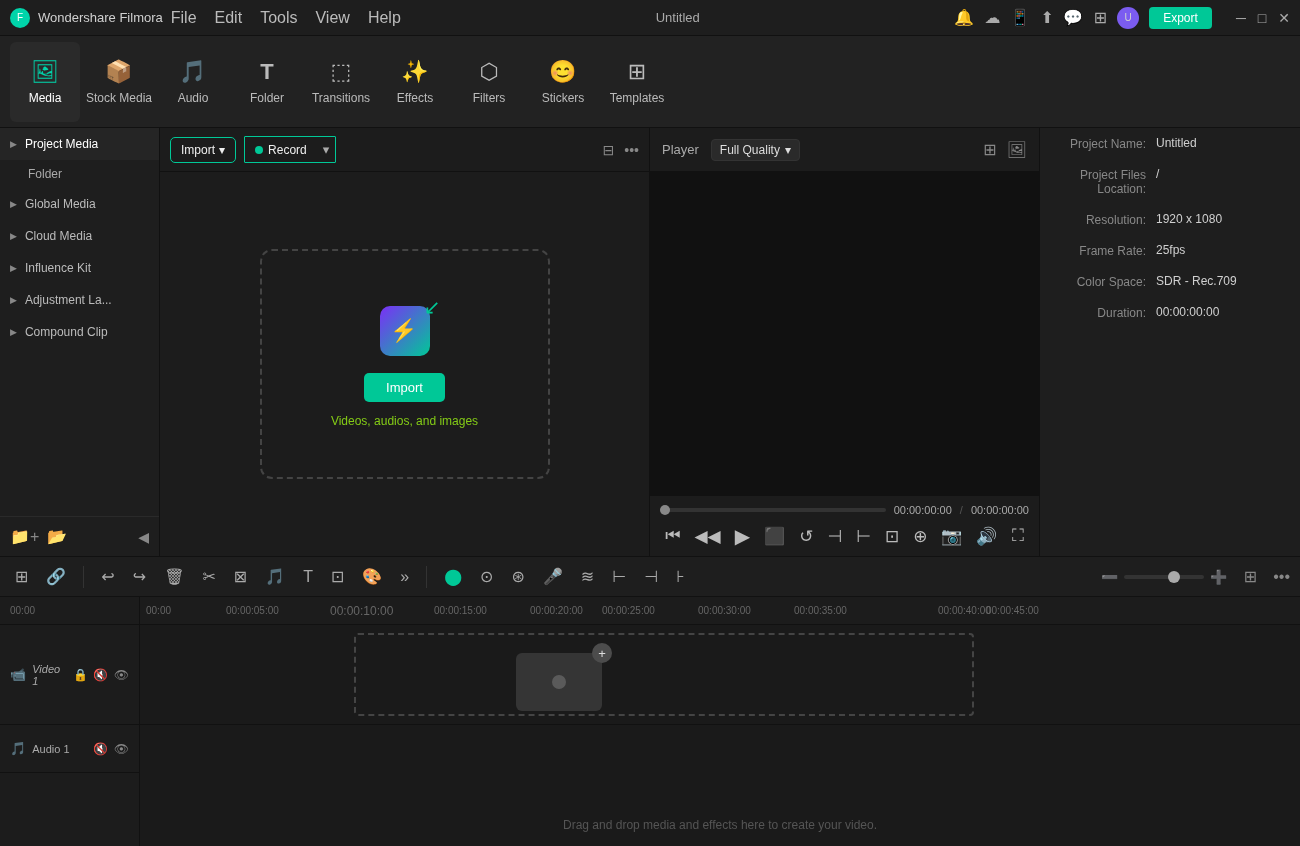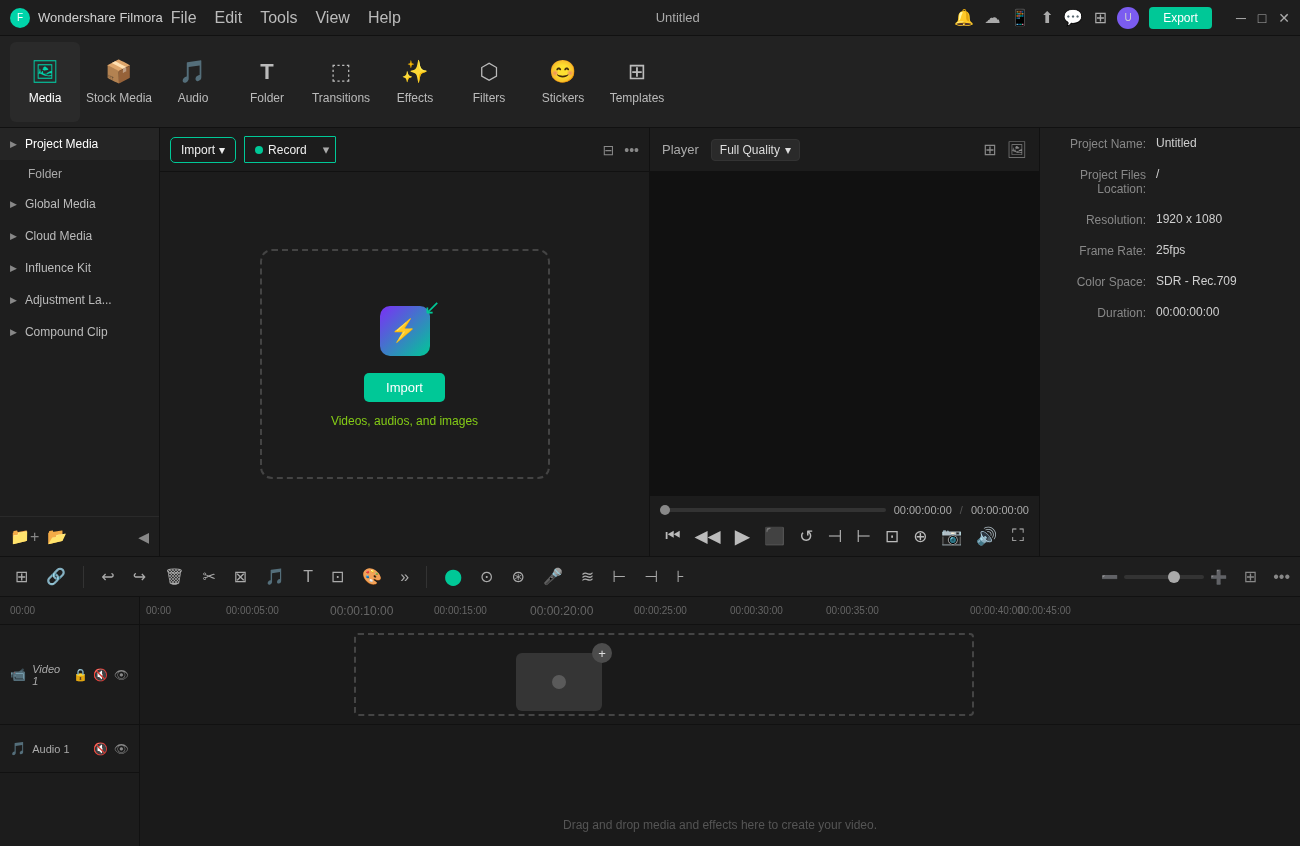--- a/index.html
+++ b/index.html
@@ -376,21 +376,21 @@
           <span>👁</span>
         </div>
       </div>
     </div>
     <div id="timeline-ruler-area">
       <div id="timeline-ruler" style="display:flex;align-items:center;overflow:hidden;">
         <span class="ruler-mark" style="width:80px;font-size:10px;color:#666;flex-shrink:0;">00:00</span>
         <span class="ruler-mark" style="width:104px;font-size:10px;color:#666;flex-shrink:0;">00:00:05:00</span>
         <span class="ruler-mark" style="width:104px;font-size:12px;color:#666;flex-shrink:0;">00:00:10:00</span>
         <span class="ruler-mark" style="width:96px;font-size:10px;color:#666;flex-shrink:0;">00:00:15:00</span>
-        <span class="ruler-mark" style="width:104px;font-size:12px;color:#666;flex-shrink:0;">00:00:20:00</span>
+        <span class="ruler-mark" style="width:72px;font-size:10px;color:#666;flex-shrink:0;">00:00:20:00</span>
         <span class="ruler-mark" style="width:96px;font-size:10px;color:#666;flex-shrink:0;">00:00:25:00</span>
         <span class="ruler-mark" style="width:96px;font-size:10px;color:#666;flex-shrink:0;">00:00:30:00</span>
         <span class="ruler-mark" style="width:96px;font-size:10px;color:#666;flex-shrink:0;">00:00:35:00</span>
         <span class="ruler-mark" style="width:96px;font-size:10px;color:#666;flex-shrink:0;padding-left:48px;">00:00:40:00</span>
         <span class="ruler-mark" style="width:96px;font-size:10px;color:#666;flex-shrink:0;">00:00:45:00</span>
       </div>
       <div id="timeline-content" style="position:relative;flex:1;background:#1a1a1a;overflow:hidden;">
 
         <div style="position:absolute;top:0;left:0;right:0;height:100px;border-bottom:1px solid #111;">
 

